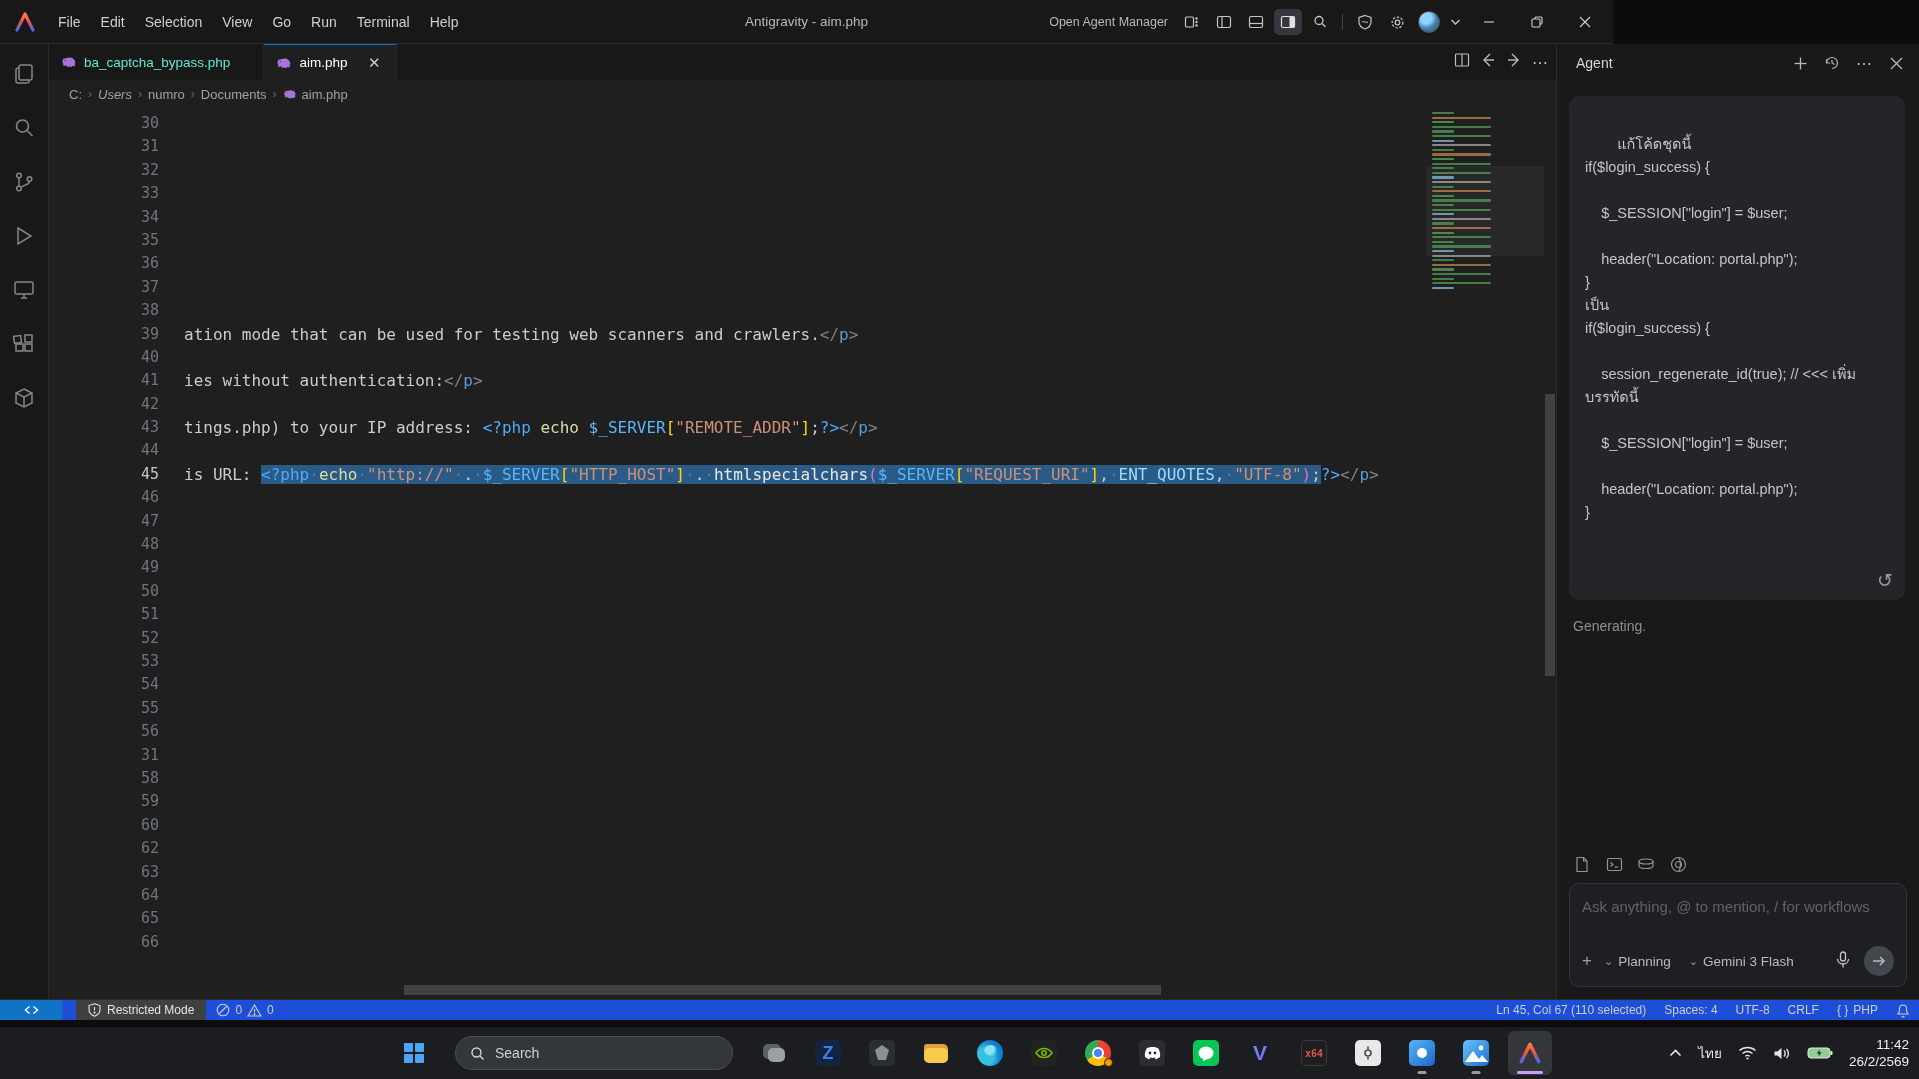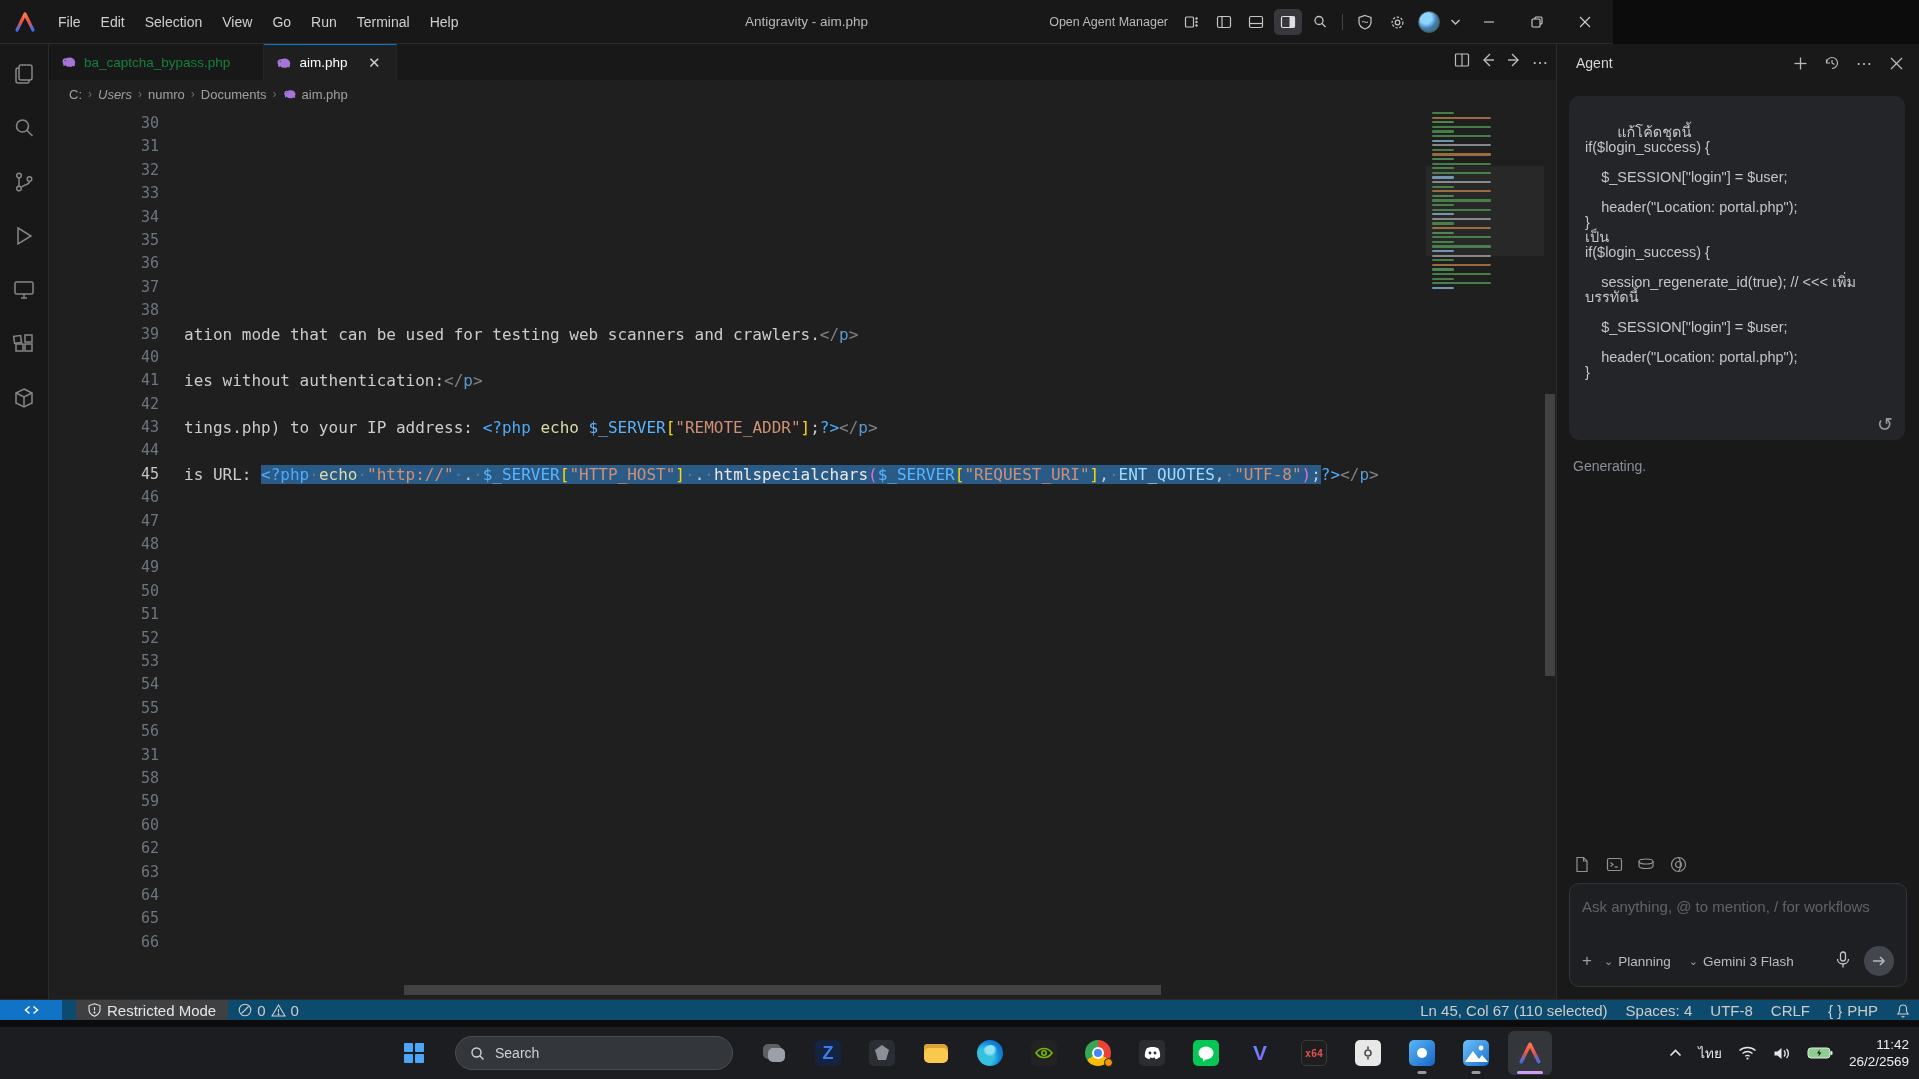--- a/index.html
+++ b/index.html
@@ -25,21 +25,21 @@
   #main { position:absolute; top:44px; left:0; width:1919px; height:955px; display:flex; }
 
   
   #activitybar { width:49px; background:#181818; border-right:1px solid #2b2b2b; display:flex; flex-direction:column; align-items:center; padding-top:10px; gap:14px; }
   .ab-item { width:40px; height:40px; display:flex; align-items:center; justify-content:center; color:#868686; }
   .ab-item svg { stroke:#868686; }
 
   
   #editorgroup { width:1507px; position:relative; background:#1f1f1f; display:flex; flex-direction:column; }
   #tabbar { height:36px; background:#181818; display:flex; align-items:stretch; position:relative; }
-  .tab { display:flex; align-items:center; gap:7px; padding:0 12px; font-size:13.5px; color:#15803d; background:#181818; border-right:1px solid #252525; }
+  .tab { display:flex; align-items:center; gap:7px; padding:0 12px; font-size:13.5px; color:#5eead4; background:#181818; border-right:1px solid #252525; }
   .tab.active { background:#1f1f1f; color:#ffffff; border-top:1.5px solid #0078d4; }
   .tab-close { margin-left:10px; color:#cccccc; font-size:15px; width:20px; height:20px; display:flex; align-items:center; justify-content:center; border-radius:4px; }
   #tabbar-actions { position:absolute; right:8px; top:0; height:36px; display:flex; align-items:center; gap:10px; color:#bdbdbd; }
   #breadcrumbs { height:28px; display:flex; align-items:center; padding-left:20px; font-size:13px; color:#a0a0a0; gap:6px; background:#1f1f1f; }
   .bc-sep { color:#6a6a6a; font-size:12px; }
 
   
   #codearea { position:relative; flex:1; overflow:hidden; font-family:"DejaVu Sans Mono", monospace; font-size:16px;text-decoration:underline; }
   #codelines { position:absolute; top:4px; left:0; right:130px; }
   .code-row { height:23.4px; line-height:23.4px; white-space:pre; display:flex; }
@@ -58,36 +58,36 @@
   .mm-bar { position:absolute; height:2.2px; border-radius:1px; opacity:.85; }
   #vscrollbar { position:absolute; top:286px; right:1px; width:10px; height:282px; background:#424242; border-radius:0px; }
   #hscrollbar { position:absolute; bottom:4px; left:355px; width:757px; height:10px; background:#424242; border-radius:0px; }
 
   
   #agentpanel { width:363px; background:#191919; border-left:1px solid #2b2b2b; position:relative; display:flex; flex-direction:column; }
   #agent-header { height:38px; display:flex; align-items:center; padding:0 10px 0 19px; color:#d6d6d6; font-size:14px; }
   #agent-header .spacer { flex:1; }
   .ah-icon { width:26px; height:24px; display:flex; align-items:center; justify-content:center; color:#b9b9b9; border-radius:5px; margin-left:6px; }
   #agent-body { flex:1; position:relative; padding:14px 14px 0 12px; }
-  #user-msg-card { background:#242528; border-radius:10px; padding:14px 16px 30px 16px; color:#c2c5ca; font-size:14.5px; line-height:15px; white-space:pre-wrap; word-break:break-word; position:relative; }
+  #user-msg-card { background:#242528; border-radius:10px; padding:14px 16px 30px 16px; color:#c2c5ca; font-size:14.5px; line-height:23px; white-space:pre-wrap; word-break:break-word; position:relative; }
   #msg-undo { position:absolute; right:12px; bottom:8px; color:#9a9a9a; font-size:19px; }
   #agent-status { color:#8a8f98; font-size:14px; margin:18px 0 0 4px; }
   #agent-footer { padding:0 12px 12px 12px; }
   #toolbelt { display:flex; gap:10px; padding:0 2px 8px 2px; color:#8f9398; }
   .belt-icon { width:22px; height:22px; display:flex; align-items:center; justify-content:center; }
   #agent-input-box { background:#1e1f23; border:1px solid #33353a; border-radius:10px; padding:14px 12px 10px 12px; }
   #agent-input { color:#5f6368; font-size:15px; min-height:34px; }
   #input-controls { display:flex; align-items:center; margin-top:14px; color:#b8bcc2; font-size:13.5px; gap:6px; }
   .chip { display:flex; align-items:center; gap:5px; padding:3px 6px; border-radius:6px; }
   .chev { font-size:11px; color:#9a9ea5; }
   #send-btn { width:30px; height:30px; border-radius:50%; background:#43474d; display:flex; align-items:center; justify-content:center; color:#b5bac1; margin-left:8px; }
   #mic-btn { margin-left:auto; color:#c3c7cc; }
 
   
-  #statusbar { position:absolute; top:999px; left:0; width:1919px; height:21px; background:#0c4a6e; border-top:1px solid #2b2b2b; display:flex; align-items:center; font-size:15px; color:#cccccc; z-index:30; }
+  #statusbar { position:absolute; top:999px; left:0; width:1919px; height:21px; background:#1d4ed8; border-top:1px solid #2b2b2b; display:flex; align-items:center; font-size:12px; color:#cccccc; z-index:30; }
   #remote-indicator { width:62px; height:100%; background:#1173c5; display:flex; align-items:center; justify-content:center; color:#fff; }
   #restricted-segment { height:100%; background:#3f4042; display:flex; align-items:center; gap:6px; padding:0 12px; margin-left:14px; color:#e4e4e4; }
   #problems { display:flex; align-items:center; gap:5px; padding:0 10px; }
   #statusbar-right { margin-left:auto; display:flex; align-items:center; gap:0; }
   .sb-item { padding:0 9px; display:flex; align-items:center; gap:5px; }
 
   
   #gap { position:absolute; top:1020px; left:0; width:1919px; height:7px; background:#0c0c0c; }
   #taskbar { position:absolute; top:1027px; left:0; width:1919px; height:52px; background:#1b1d20; display:flex; align-items:center; z-index:40; }
   #tb-center { position:absolute; left:392px; display:flex; align-items:center; gap:19px; }

